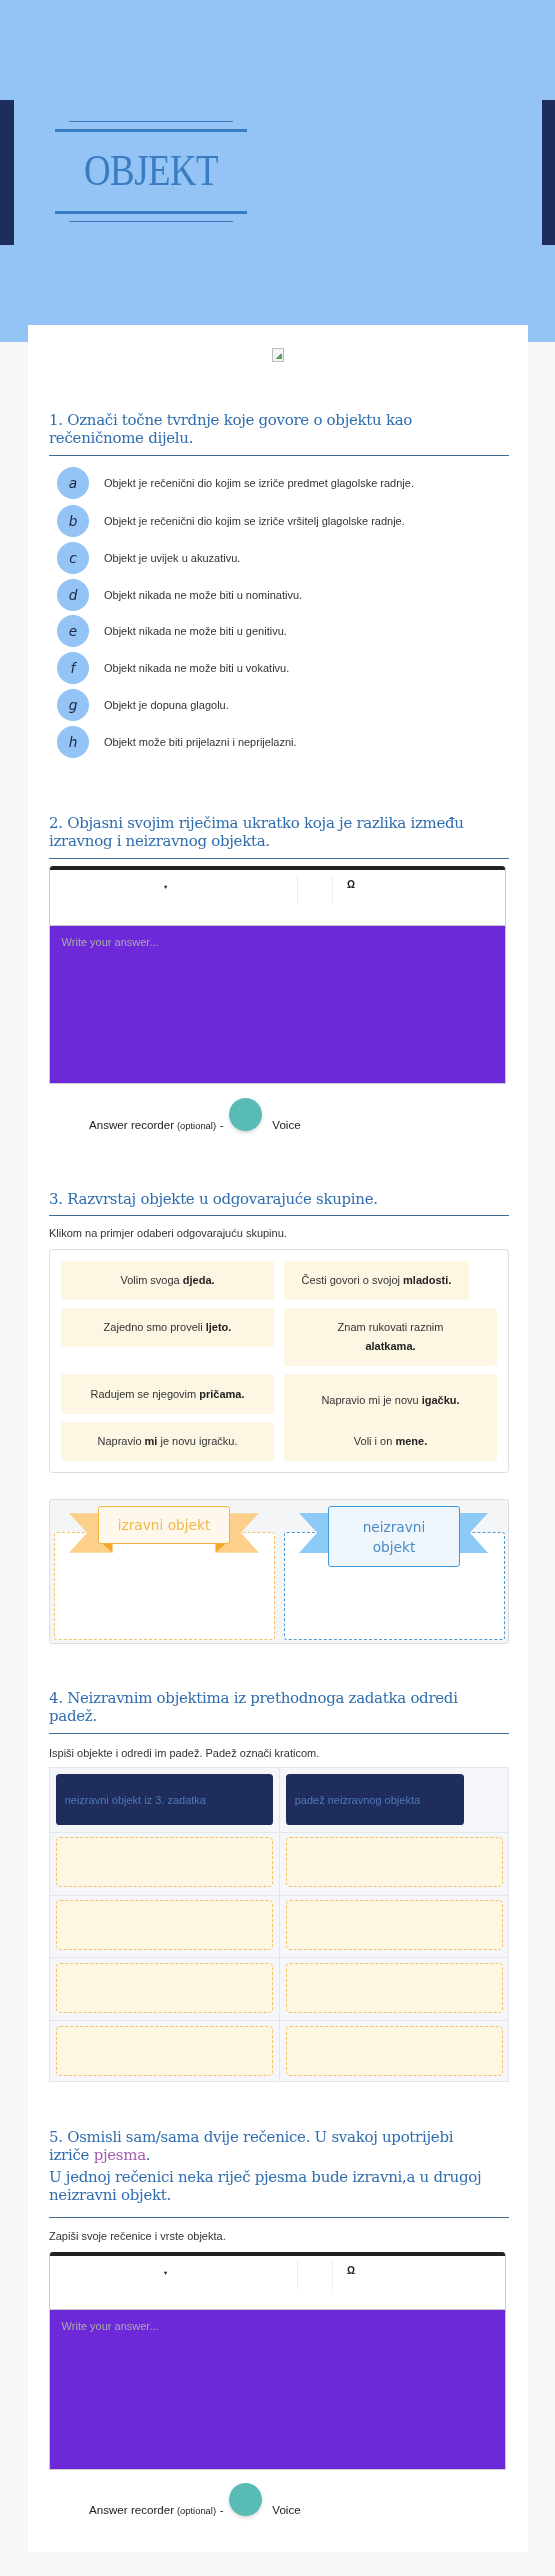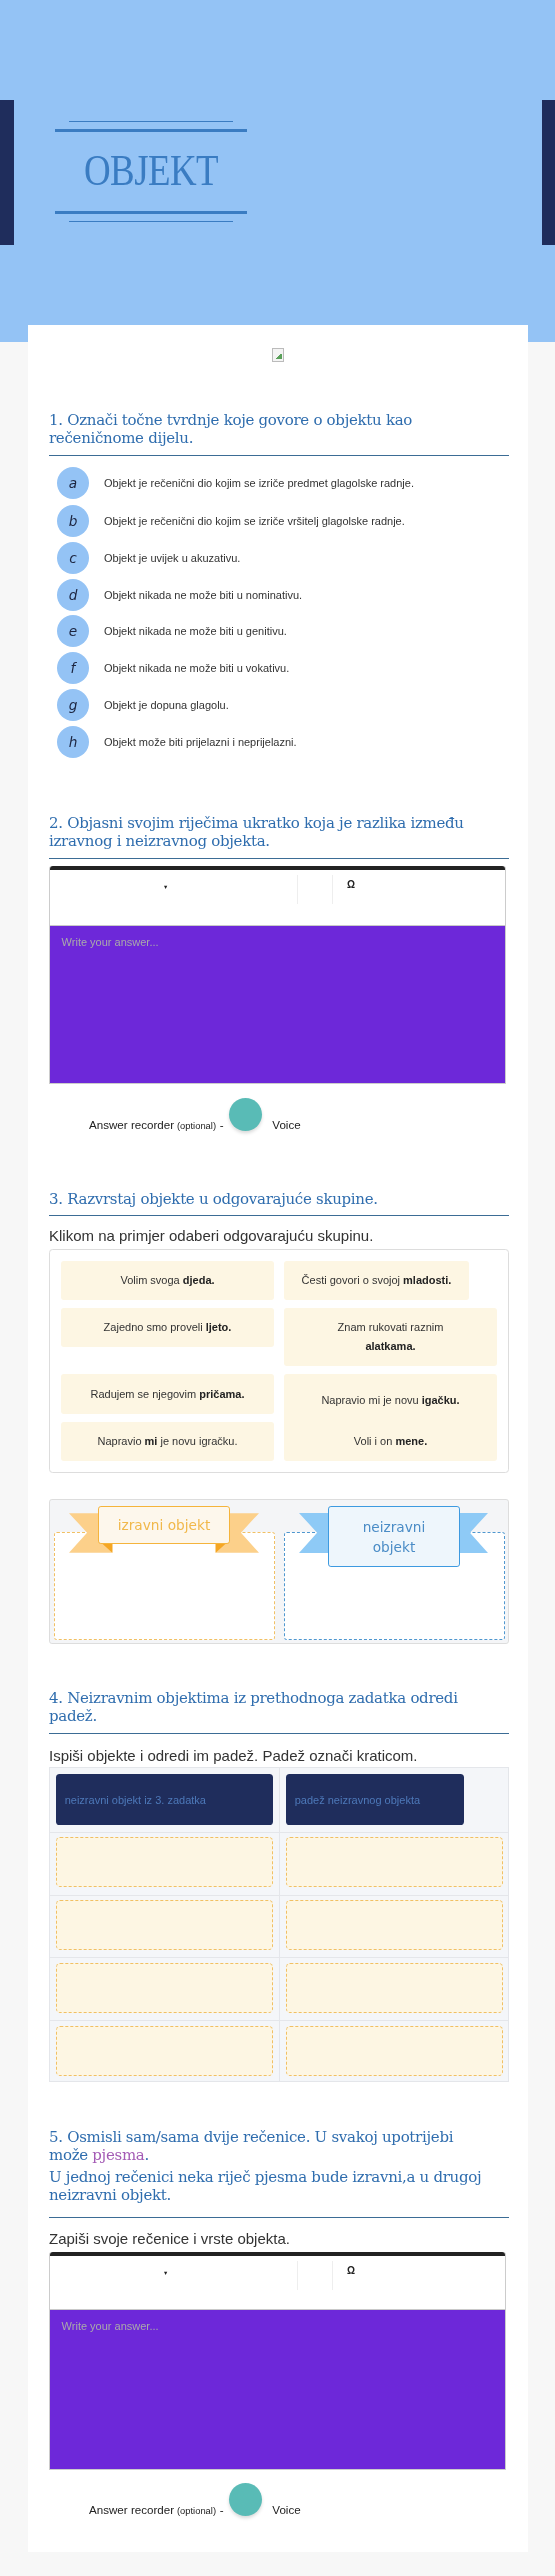--- a/index.html
+++ b/index.html
@@ -14,21 +14,21 @@
   .hero .title { position: absolute; left: 55px; width: 192px; top: 145px; text-align: center;
     font-family: "Liberation Serif", serif; font-size: 45px; color: #3a7cc2; letter-spacing: -0.7px; line-height: 51px; transform: scaleX(0.82); transform-origin: center; }
 
   .card { position: absolute; left: 27.5px; top: 325px; width: 500px; height: 2227px; background: #fff; }
 
   .broken-img { position: absolute; left: 272px; top: 348px; width: 12.3px; height: 13.7px; border: 0.7px solid #bbb; background: #f4f4f4; }
   .broken-img::after { content: ""; position: absolute; left: 2.9px; bottom: 1.4px; width: 6.5px; height: 5.8px; background: linear-gradient(135deg, transparent 40%, #5aa05a 40%); }
 
   .qtitle { position: absolute; left: 49px; width: 457px; font-family: "DejaVu Serif", serif; color: #2f6dae; font-size: 15px; line-height: 18px; letter-spacing: -0.3px; }
   .qrule { position: absolute; left: 49px; width: 460px; height: 1.4px; background: #3b6c95; }
-  .subtext { position: absolute; left: 49px; font-size: 15px; color: #333; }
+  .subtext { position: absolute; left: 49px; font-size: 11px; color: #333; }
 
   .opt { position: absolute; left: 57px; height: 32px; display: flex; align-items: center; }
   .opt .circ { width: 32px; height: 32px; border-radius: 50%; background: #94c3f5; display: flex; align-items: center; justify-content: center;
     font-family: "DejaVu Sans", sans-serif; font-size: 13.7px; color: #1c2540; font-style: italic; }
   .opt .otext { margin-left: 15px; font-size: 11px; color: #333; }
 
   .editor { position: absolute; left: 49px; width: 457px; border: 0.7px solid #ccc; border-top: none; border-radius: 2.9px 2.9px 0 0; }
   .editor .topbar { height: 4.3px; background: #222; border-radius: 2.9px 2.9px 0 0; }
   .editor .toolbar { position: relative; height: 56px; border-bottom: 1.4px solid #c9c9c9; background: #fff; }
   .editor .toolbar .dd { position: absolute; left: 114px; top: 13px; font-size: 6.5px; color: #222; }
@@ -210,21 +210,21 @@
 <div class="pcell" style="left:286px;top:1837px;width:217px;"></div>
 <div class="pcell" style="left:56px;top:1900px;width:217px;"></div>
 <div class="pcell" style="left:286px;top:1900px;width:217px;"></div>
 <div class="pcell" style="left:56px;top:1963px;width:217px;"></div>
 <div class="pcell" style="left:286px;top:1963px;width:217px;"></div>
 <div class="pcell" style="left:56px;top:2026px;width:217px;"></div>
 <div class="pcell" style="left:286px;top:2026px;width:217px;"></div>
 
 <div class="qtitle" style="top:2128px;">
   <div>5. Osmisli sam/sama dvije rečenice. U svakoj upotrijebi</div>
-  <div><span>može </span><span style="color:#a45bb5;">pjesma</span><span>.</span></div>
+  <div><span>izriče </span><span style="color:#a45bb5;">pjesma</span><span>.</span></div>
   <div style="margin-top:4.3px;">U jednoj rečenici neka riječ pjesma bude izravni,a u drugoj</div>
   <div>neizravni objekt.</div>
 </div>
 <div class="qrule" style="top:2217px;"></div>
 <div class="subtext" style="top:2230px;">Zapiši svoje rečenice i vrste objekta.</div>
 
 <div class="editor" style="top:2252px;">
   <div class="topbar"></div>
   <div class="toolbar" style="height:54px;">
     <span class="dd">▾</span>

